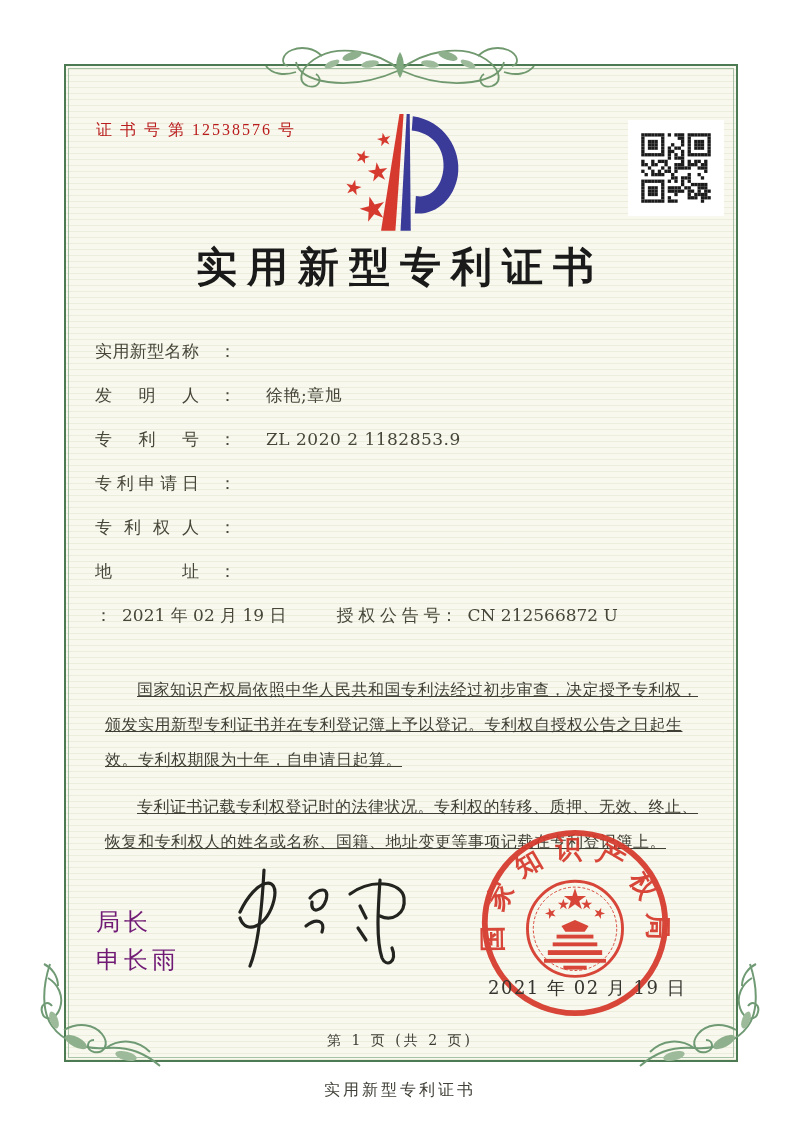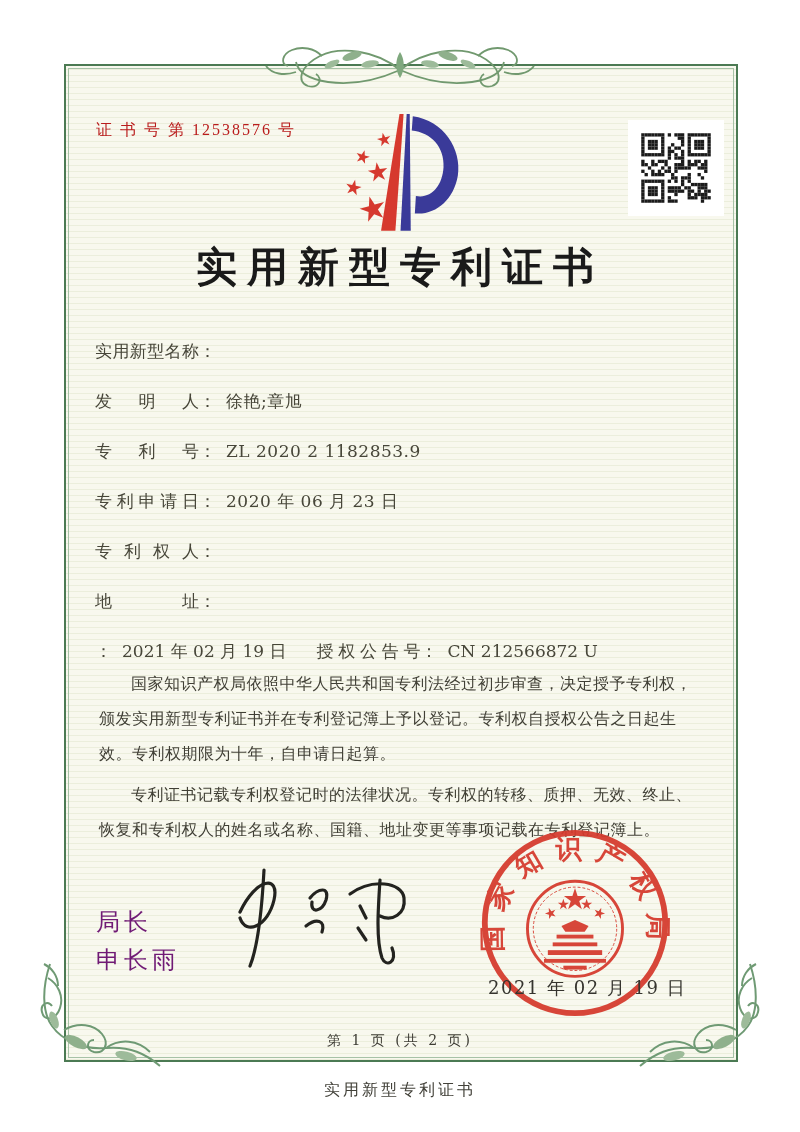--- a/index.html
+++ b/index.html
@@ -19,31 +19,31 @@
 
   .cert-no{left:96px;top:120px;font-size:16px;letter-spacing:2px;color:#b91c1c;font-family:Liberation Serif, serif;}
 
   .logo{left:336px;top:110px;}
   .qr{left:628px;top:120px;}
 
   .title{left:0;right:0;top:240px;text-align:center;font-size:41px;font-weight:bold;
          letter-spacing:10px;color:#1a1a1a;}
 
   .fields{left:95px;top:334px;width:568px;font-size:17px;color:#474639;}
-  .frow{display:flex;line-height:34px;margin-bottom:16px;align-items:flex-start;}
+  .frow{display:flex;line-height:34px;margin-bottom:10px;align-items:flex-start;gap:20px;}
   .frow .lab{width:104px;flex:none;text-align:justify;text-align-last:justify;}
   .frow .col{flex:none;padding-right:10px;}
   .frow .val{flex:1;letter-spacing:0.5px;}
   .grant-pair{display:flex;}
   .grant-pair .lab{width:104px;flex:none;text-align:justify;text-align-last:justify;}
   .grant-pair .col{padding-right:10px;}
   .gp2{margin-left:30px;}
 
   .paras{left:93px;top:660px;width:620px;font-size:16px;line-height:35px;color:#403f35;}
-  .paras p{margin:6px;text-indent:2em;letter-spacing:0.5px;}
+  .paras p{margin:12px;text-indent:2em;letter-spacing:0.5px;text-decoration:underline;}
 
   .officer{left:96px;top:903px;font-size:24px;letter-spacing:4px;color:#701a75;line-height:38px;}
   .sig{left:210px;top:860px;}
 
   .seal{left:478px;top:826px;opacity:0.93;}
   .seal-date{left:488px;top:976px;font-size:18px;color:#35342e;letter-spacing:1.5px;z-index:3;}
 
   .page-info{left:0;right:0;top:1032px;text-align:center;font-size:14px;letter-spacing:3px;color:#3c3b33;}
   .back-note{left:0;right:0;top:1080px;text-align:center;font-size:16px;letter-spacing:3px;color:#43423a;}
 </style>
@@ -353,21 +353,20 @@
         <span class="val">徐艳;章旭</span>
     </div>
     <div class="frow">
       <span class="lab">专利号</span>
         <span class="col">：</span>
         <span class="val">ZL 2020 2 1182853.9</span>
     </div>
     <div class="frow">
       <span class="lab">专利申请日</span>
         <span class="col">：</span>
-        <span class="val">2020 年 06 月 23 日</span>
     </div>
     <div class="frow">
       <span class="lab">专利权人</span>
         <span class="col">：</span>
     </div>
     <div class="frow">
       <span class="lab">地址</span>
         <span class="col">：</span>
     </div>
     <div class="frow">

